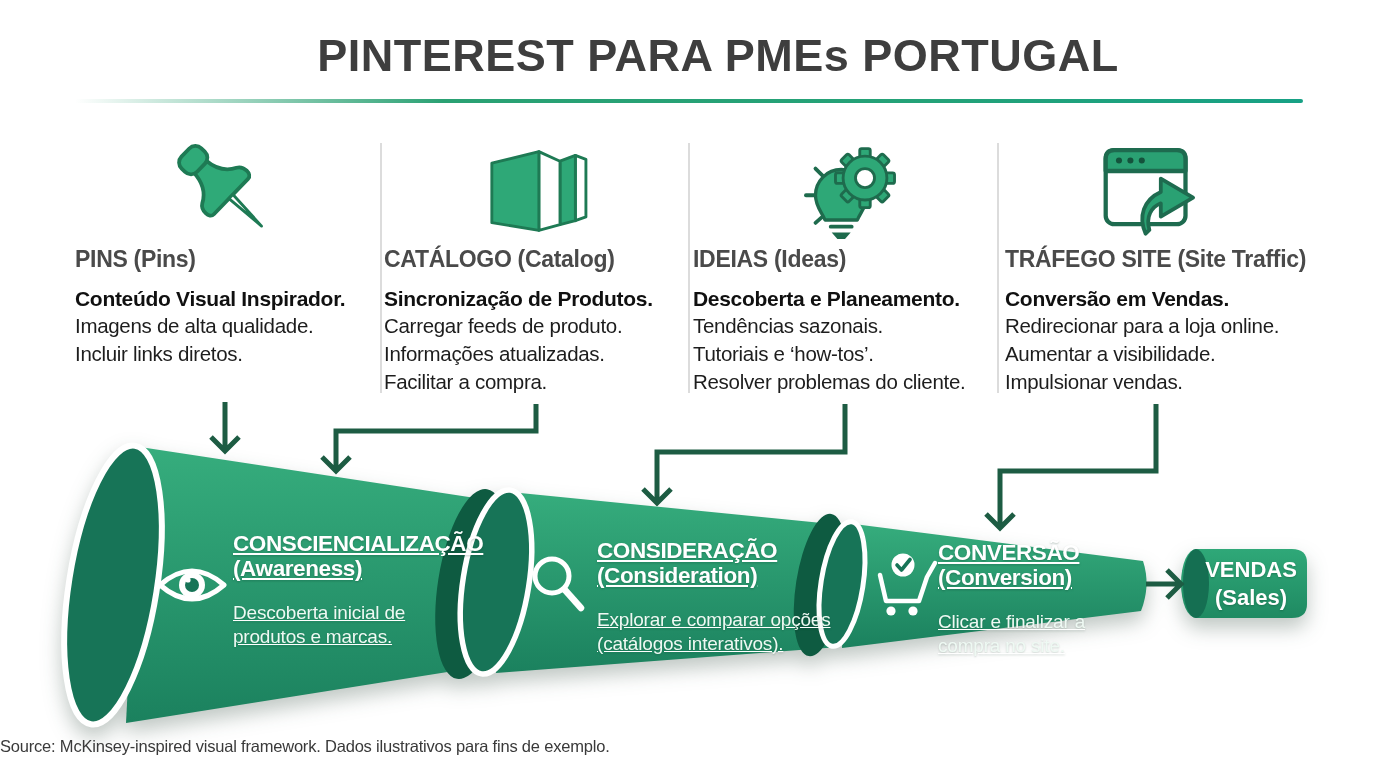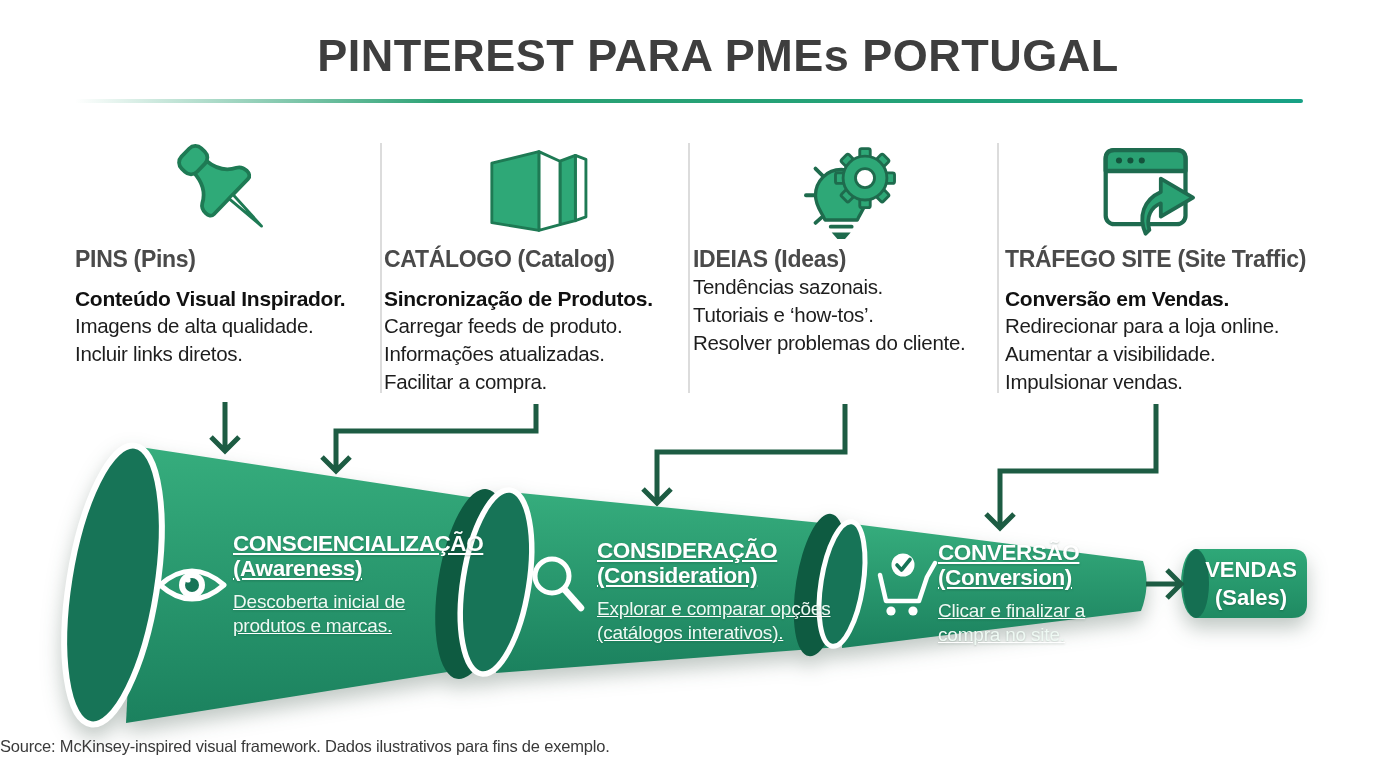--- a/index.html
+++ b/index.html
@@ -25,21 +25,21 @@
   .col-heading{margin-top:6px;font-size:23px;font-weight:bold;color:#4a4a4a;
     letter-spacing:-.3px;white-space:nowrap;}
   .col-lead{margin-top:12px;font-size:21px;font-weight:bold;color:#101010;
     letter-spacing:-.3px;line-height:1.3;}
   .col-line{font-size:20.5px;color:#1d1d1d;letter-spacing:-.3px;line-height:1.36;}
   
   .funnel-svg{position:absolute;left:0;top:0;width:1376px;height:768px;}
   .stage-text{position:absolute;color:#fff;text-decoration:underline;}
   .stage-title{font-size:22.5px;font-weight:bold;line-height:1.12;letter-spacing:-.4px;
     text-shadow:0 1px 2px rgba(0,40,25,.25);}
-  .stage-desc{margin-top:9px;font-size:19px;line-height:1.24;color:#eef9f3;
+  .stage-desc{margin-top:20px;font-size:19px;line-height:1.24;color:#eef9f3;
     letter-spacing:-.2px;text-shadow:0 1px 2px rgba(0,40,25,.2);}
   .stage-1{left:233px;top:531px;width:240px;}
   .stage-1 .stage-desc{width:212px;}
   .stage-2{left:597px;top:538px;width:260px;}
   .stage-2 .stage-desc{width:252px;}
   .stage-3{left:938px;top:540px;width:200px;}
   .stage-3 .stage-desc{width:182px;}
   .vendas-text{
     position:absolute;left:1198px;top:556px;width:106px;text-align:center;
     color:#fff;font-size:22px;font-weight:bold;line-height:1.25;
@@ -115,20 +115,21 @@
           <rect x="-5.5" y="-31" width="11" height="13" rx="2" transform="rotate(225)"></rect>
           <rect x="-5.5" y="-31" width="11" height="13" rx="2" transform="rotate(270)"></rect>
           <rect x="-5.5" y="-31" width="11" height="13" rx="2" transform="rotate(315)"></rect>
         </g>
         <circle r="23" fill="#2ea877" stroke="#1e6b4d" stroke-width="3"></circle>
         <circle r="10" fill="#ffffff" stroke="#1e6b4d" stroke-width="3"></circle>
       </g>
     </svg>
   </div>
   <div class="col-heading">IDEIAS (Ideas)</div>
+  <div class="col-lead">Descoberta e Planeamento.</div>
   <div class="col-line">Tendências sazonais.</div>
   <div class="col-line">Tutoriais e ‘how-tos’.</div>
   <div class="col-line">Resolver problemas do cliente.</div>
 </div>
 
 <div class="col col-4">
   <div class="icon-box">
     <svg width="114" height="96" viewBox="0 0 120 100">
       <rect x="6" y="8" width="84" height="78" rx="9" fill="#ffffff" stroke="#1e6b4f" stroke-width="4.5"></rect>
       <path d="M 6,17 Q 6,8 15,8 L 81,8 Q 90,8 90,17 L 90,30 L 6,30 Z" fill="#2aa173" stroke="#1e6b4f" stroke-width="4.5" stroke-linejoin="round"></path>

